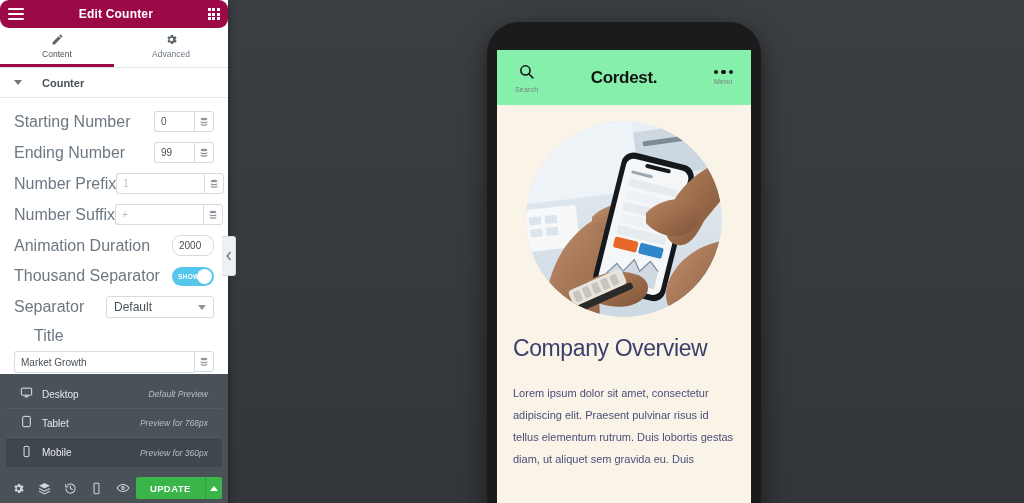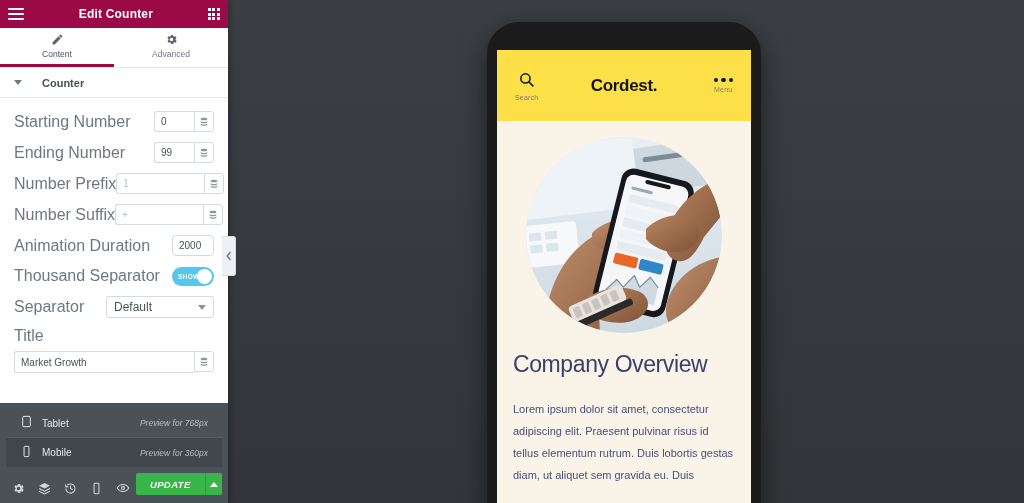--- a/index.html
+++ b/index.html
@@ -21,21 +21,21 @@
   
   .panel {
     position: absolute; left: 0; top: 0; width: 228px; height: 503px;
     background: #ffffff; display: flex; flex-direction: column;
     box-shadow: 0 0 8px rgba(0,0,0,.45);
   }
 
   .panel-header {
     height: 28px; background: #9b0a46; color: #fff;
     display: flex; align-items: center; justify-content: space-between;
-    padding: 0 8px; flex: 0 0 28px;
+    padding: 0 8px; flex: 0 0 28px; border-radius: 9px;
   }
   .panel-title { font-size: 12px; font-weight: bold; letter-spacing: .2px; }
   .hamburger { width: 16px; display: flex; flex-direction: column; gap: 3px; cursor: pointer; }
   .hamburger i { display: block; height: 2px; background: #fff; border-radius: 1px; }
   .grid-icon { display: grid; grid-template-columns: repeat(3,3px); grid-template-rows: repeat(3,3px);
     gap: 1.6px; cursor: pointer; }
   .grid-icon i { display:block; width:3px; height:3px; background:#fff; }
 
   
   .tabs { display: flex; height: 40px; border-bottom: 1px solid #e6e9ec; flex: 0 0 40px; background:#fff;text-align:right; }
@@ -67,21 +67,21 @@
     padding: 0 6px; font-size: 10px; color: #495157;
   }
   .txtbox.ph { color: #b8c0c7; }
   .w-num { width: 40px; }
   .w-wide { width: 88px; }
   .tagbtn {
     width: 20px; height: 21px; border: 1px solid #d5dadf; border-radius: 0 3px 3px 0;
     background: #fff; display: flex; align-items: center; justify-content: center; cursor: pointer;
   }
   .plainbox {
-    border: 1px solid #d5dadf; border-radius: 4px; background:#fff; height: 21px;
+    border: 1px solid #d5dadf; border-radius: 9px; background:#fff; height: 21px;
     display: flex; align-items: center; padding: 0 6px; font-size: 10px; color:#495157; width: 42px;
   }
 
   
   .toggle { width: 42px; height: 19px; border-radius: 10px; background: #55c6ec;
     display:flex; align-items:center; position: relative; cursor: pointer; }
   .toggle .tg-text { font-size: 6.5px; color:#fff; font-weight:bold; letter-spacing:.3px;
     position:absolute; left:6px; top:50%; transform: translateY(-50%); }
   .toggle .knob { width: 15px; height: 15px; border-radius: 50%; background:#fff; position:absolute; right:2px; }
 
@@ -89,44 +89,43 @@
   .select {
     width: 108px; height: 22px; border: 1px solid #d5dadf; border-radius: 3px; background:#fff;
     display:flex; align-items:center; padding: 0 7px; font-size: 12px; color:#495157;
     justify-content: space-between; cursor: pointer;
   }
   .sel-caret { width:0;height:0;border-left:4px solid transparent;border-right:4px solid transparent;
     border-top:5px solid #8a949c; }
 
   
   .title-block { padding: 4px 14px 0; }
-  .title-block .ctrl-label { display:block; margin-bottom: 6px; }
+  .title-block .ctrl-label { display:block; margin-bottom: 6px; margin-left: 20px; }
   .title-input-wrap { display:flex; }
   .title-input { flex:1; border:1px solid #d5dadf; border-right:none; border-radius:3px 0 0 3px;
     height: 22px; display:flex; align-items:center; padding: 0 6px; font-size:10px; color:#495157; }
 
   
   .device-panel {
     background: #4a5258; padding: 6px; flex: 0 0 auto; margin: 0 0 0 0;
   }
   .device-list { background:#4a5258; }
   .device-row {
     height: 29px; display:flex; align-items:center; gap:9px; padding: 0 14px; cursor:pointer;
     border-bottom: 1px solid #555d63; color:#e6e9ec;
   }
   .device-row:last-child { border-bottom: none; }
   .device-row.active { background: #3f474d; }
   .device-name { font-size: 10px; }
   .device-hint { margin-left: auto; font-size: 8.5px; font-style: italic; color:#b7bfc5; }
 
   
   .bottombar {
-    height: 30px; background: #4a5258; display:flex; padding: 0 6px; gap: 0;
+    height: 30px; background: #4a5258; display:flex; align-items:center; padding: 0 6px; gap: 0;
     flex: 0 0 30px;
-    font-style: italic;
   }
   .bb-icon { width: 27px; height: 30px; display:flex; align-items:center; justify-content:center; cursor:pointer; }
   .update-btn {
     margin-left: auto; height: 22px; background:#39b54a; color:#fff; font-size:9.5px; font-weight:bold;
     letter-spacing:.4px; display:flex; align-items:center; padding: 0 14px; border-radius:2px 0 0 2px; cursor:pointer;
   }
   .update-caret {
     height: 22px; width: 18px; background:#39b54a; border-left:1px solid #2f9e3f; border-radius:0 2px 2px 0;
     display:flex; align-items:center; justify-content:center; cursor:pointer;
   }
@@ -143,21 +142,21 @@
   .phone {
     position: absolute; left: 487px; top: 22px; width: 274px; height: 520px;
     background: #1b1b1b; border-radius: 32px 32px 32px 32px;
     box-shadow: 0 8px 26px rgba(0,0,0,.5);
   }
   .phone-screen {
     position:absolute; left: 10px; top: 28px; width: 254px; height: 492px;
     background: #faf3e8; overflow: hidden;
   }
   .site-header {
-    height: 71px; background:#fde047; display:flex; align-items:center; padding: 0 18px; position:relative;
+    height: 55px; background:#86efac; display:flex; align-items:center; padding: 0 18px; position:relative;
   }
   .hdr-search { display:flex; flex-direction:column; align-items:center; gap:2px; cursor:pointer; }
   .hdr-sub { font-size: 7px; color:#7b7b7b; letter-spacing:.2px; }
   .brand {
     position:absolute; left:0; right:0; text-align:center; font-size: 17px; font-weight:bold;
     color:#141414; letter-spacing:-.3px;
   }
   .hdr-menu { margin-left:auto; display:flex; flex-direction:column; align-items:center; gap:4px; cursor:pointer; }
   .dots { display:flex; gap:3px; }
   .dots i { width:4.5px; height:4.5px; border-radius:50%; background:#141414; display:block; }
@@ -432,20 +431,31 @@
           </span>
         </span>
       </div>
     </div>
 
     <div class="device-panel">
       <div class="device-list">
         <div class="device-row">
           <span>
             <svg width="13" height="13" viewBox="0 0 24 24" fill="none" stroke="#e6e9ec" stroke-width="1.8">
+              <rect x="2.5" y="4" width="19" height="13" rx="1.5"></rect>
+                <line x1="9" y1="20" x2="15" y2="20" stroke-linecap="round"></line>
+              <line x1="12" y1="17" x2="12" y2="20"></line>
+            </svg>
+          </span>
+          <span class="device-name">Desktop</span>
+          <span class="device-hint">Default Preview</span>
+        </div>
+        <div class="device-row">
+          <span>
+            <svg width="13" height="13" viewBox="0 0 24 24" fill="none" stroke="#e6e9ec" stroke-width="1.8">
               <rect x="5" y="2.5" width="14" height="19" rx="2"></rect>
             </svg>
           </span>
           <span class="device-name">Tablet</span>
           <span class="device-hint">Preview for 768px</span>
         </div>
         <div class="device-row active">
           <span>
             <svg width="13" height="13" viewBox="0 0 24 24" fill="none" stroke="#e6e9ec" stroke-width="1.8">
               <rect x="7.5" y="2.5" width="9" height="19" rx="1.8"></rect>

